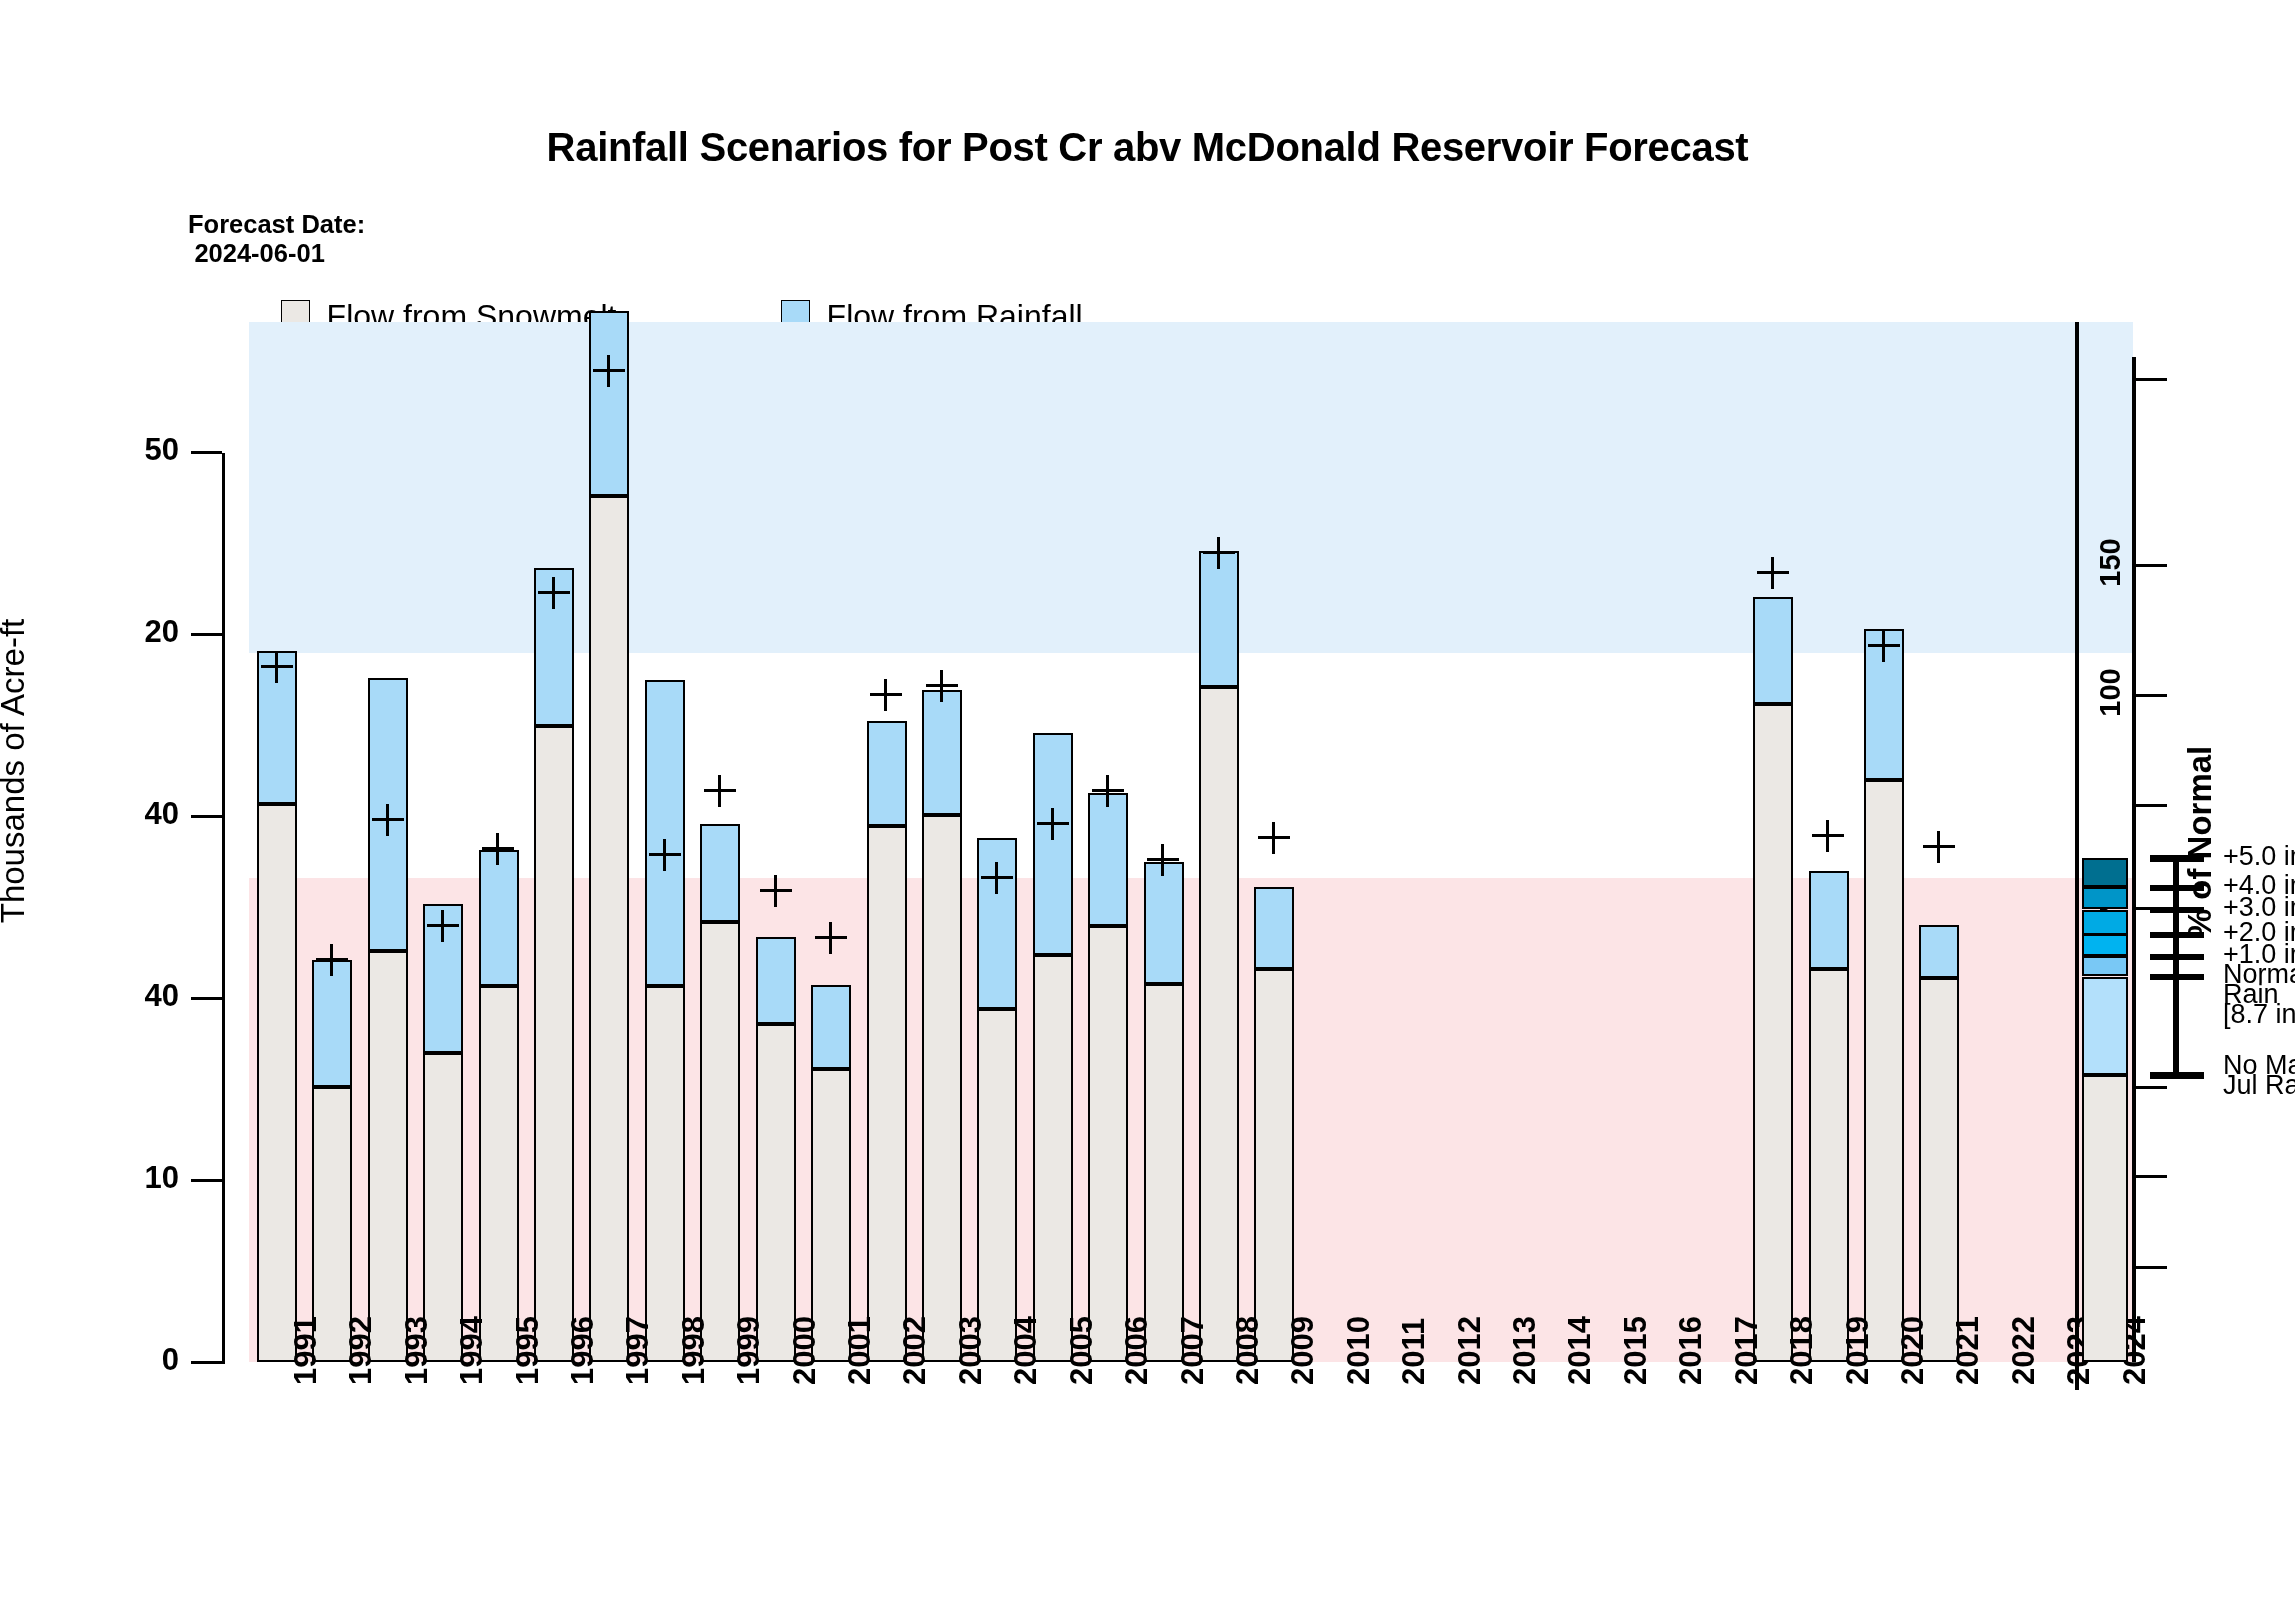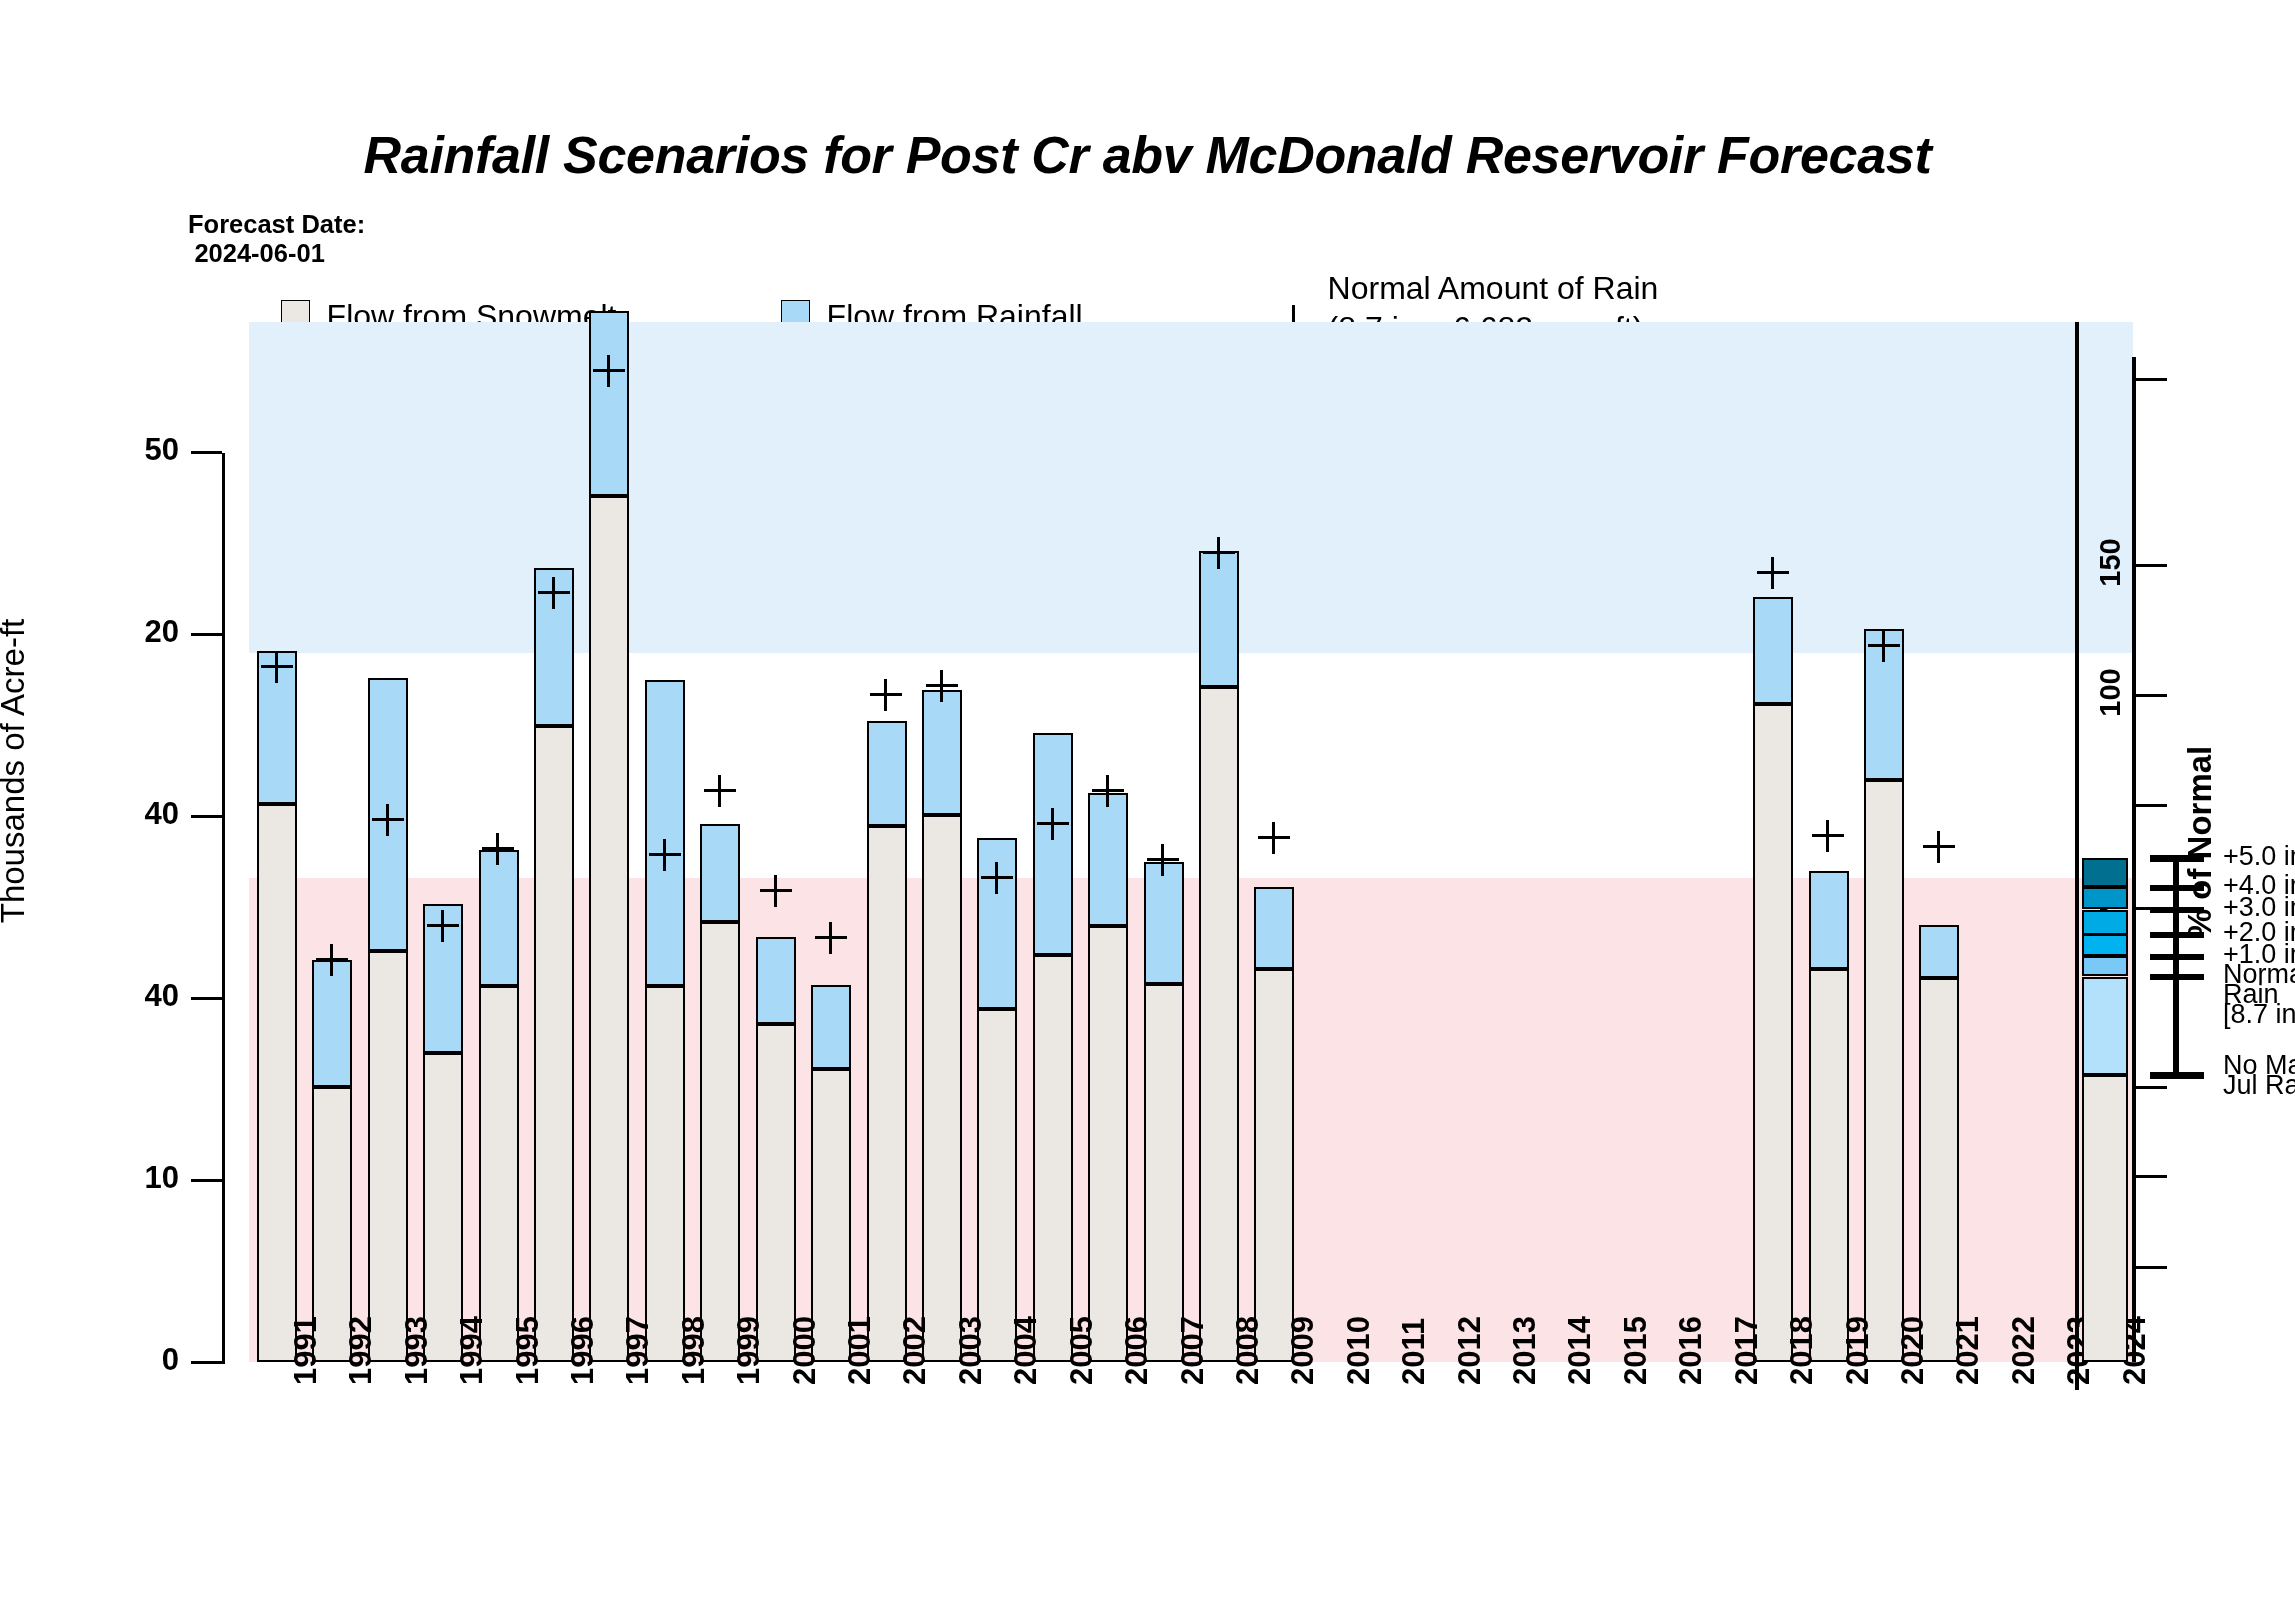--- a/index.html
+++ b/index.html
@@ -1,21 +1,21 @@
 <!DOCTYPE html>
 <html style="font-size:10.2px"><head>
 <meta charset="utf-8">
 <style>
   html,body{margin:0;padding:0;background:#ffffff;}
   body{width:2295px;height:1607px;font-family:"Liberation Sans",sans-serif;color:#000;overflow:hidden;position:relative;}
 
   
   #chart-title{
     position:absolute; left:0; top:125px; width:2295px; text-align:center;
-    font-size:52px; font-weight:bold; letter-spacing:-0.3px;font-style:italic;
+    font-size:40px; font-weight:bold; letter-spacing:-0.3px;
   }
   #forecast-date-block{
     position:absolute; left:188px; top:210px; font-size:25.5px; font-weight:bold; line-height:1.12;
   }
   #forecast-date-block .fd-line2{ padding-left:6.4px; }
 
   
   #legend{ position:absolute; left:0; top:287px; width:2295px; height:77px; }
   .lg-item{ position:absolute; display:flex; align-items:flex-start; }
   .lg-swatch{ width:29px; height:37px; border:1.9px solid #000; box-sizing:border-box; }
@@ -96,27 +96,20 @@
 </div>
 
 <div id="legend">
   <div class="lg-item" id="legend-snowmelt">
     <span class="lg-swatch"></span>
     <span class="lg-label">Flow from Snowmelt</span>
   </div>
   <div class="lg-item" id="legend-rainfall">
     <span class="lg-swatch"></span>
     <span class="lg-label">Flow from Rainfall</span>
-  </div>
-  <div class="lg-item" id="legend-normal">
-    <span class="lg-plus"></span>
-    <span class="lg-text">
-      <span>Normal Amount of Rain</span><br>
-      <span>(8.7 in ~ 6,682 acre-ft)</span>
-    </span>
   </div>
 </div>
 
 <div id="plot">
   <div class="band" id="band-high" style="top: -0.2px; height: 331px; background: rgb(226, 240, 251);"></div>
   <div class="band" id="band-low" style="top: 556px; height: 484px; background: rgb(252, 228, 230);"></div>
   <div id="bars-layer">
       <div class="bar" style="left: 8px; top: 329px; width: 40px; height: 711px;">
         <div class="bar-seg seg-snow" style="bottom: 0px; height: 558px; background: rgb(235, 232, 228);"></div>
         <div class="bar-seg seg-rain" style="bottom: 558px; height: 153px; background: rgb(168, 218, 248);"></div>

